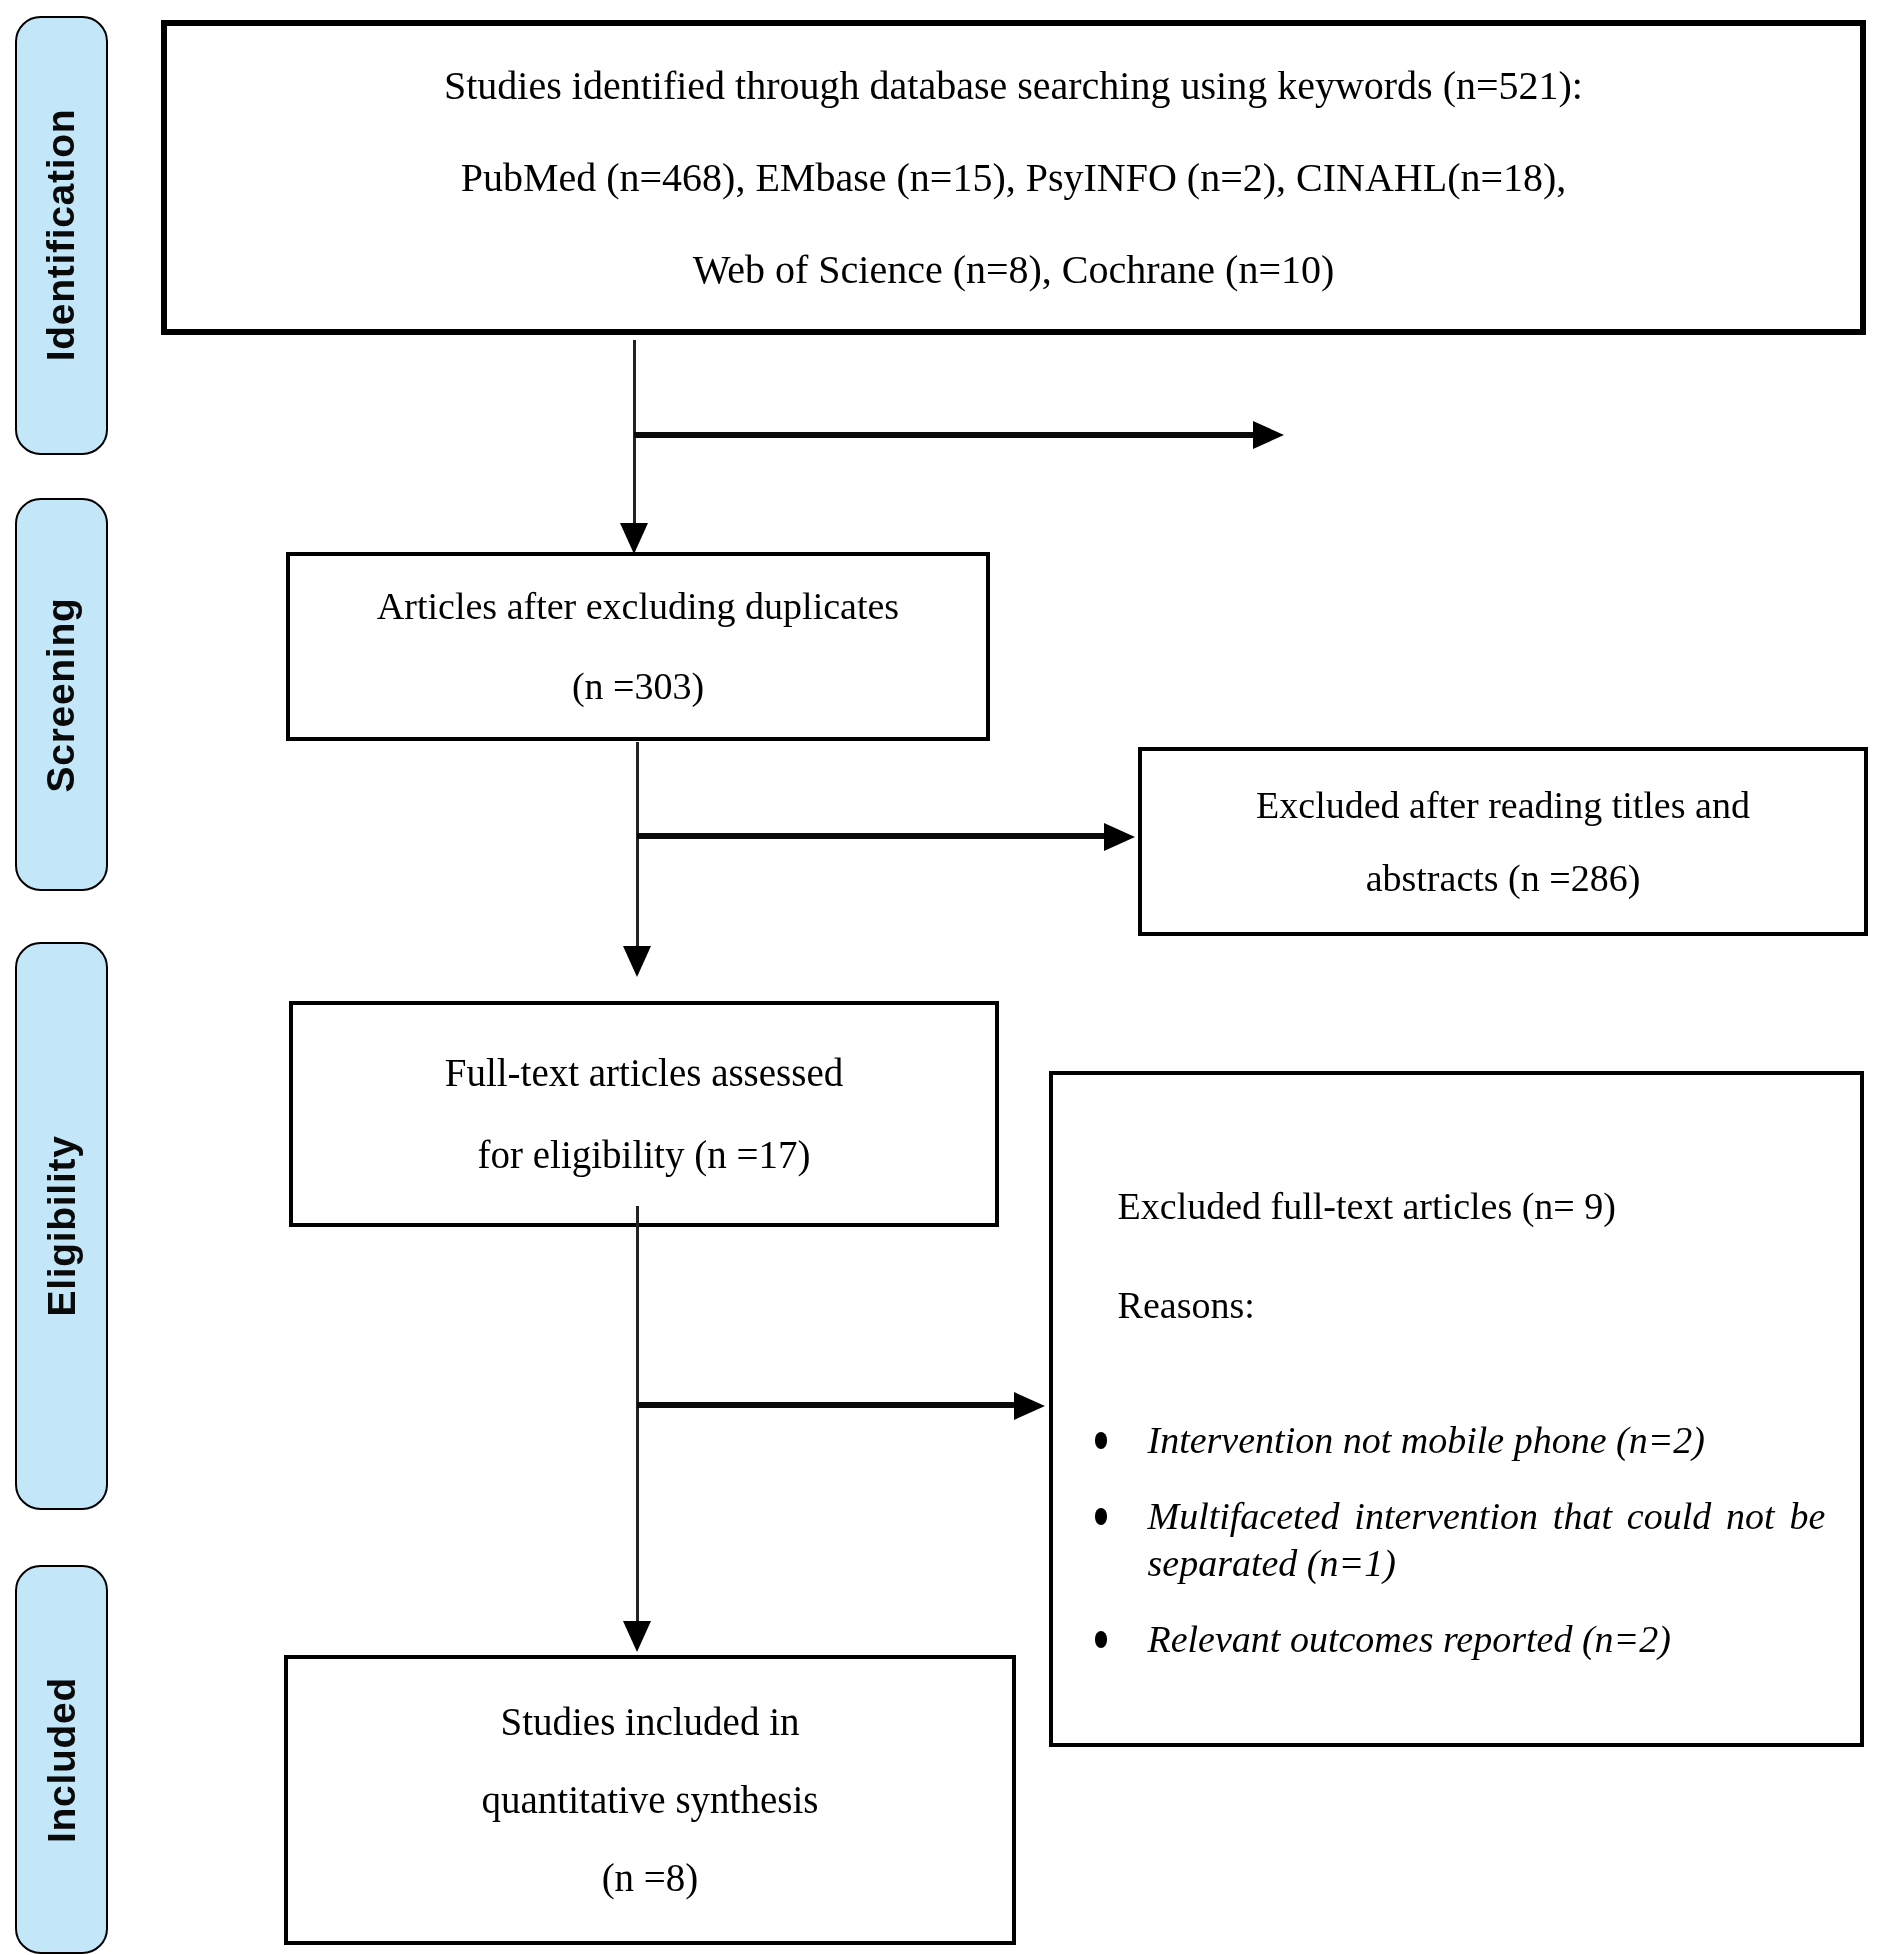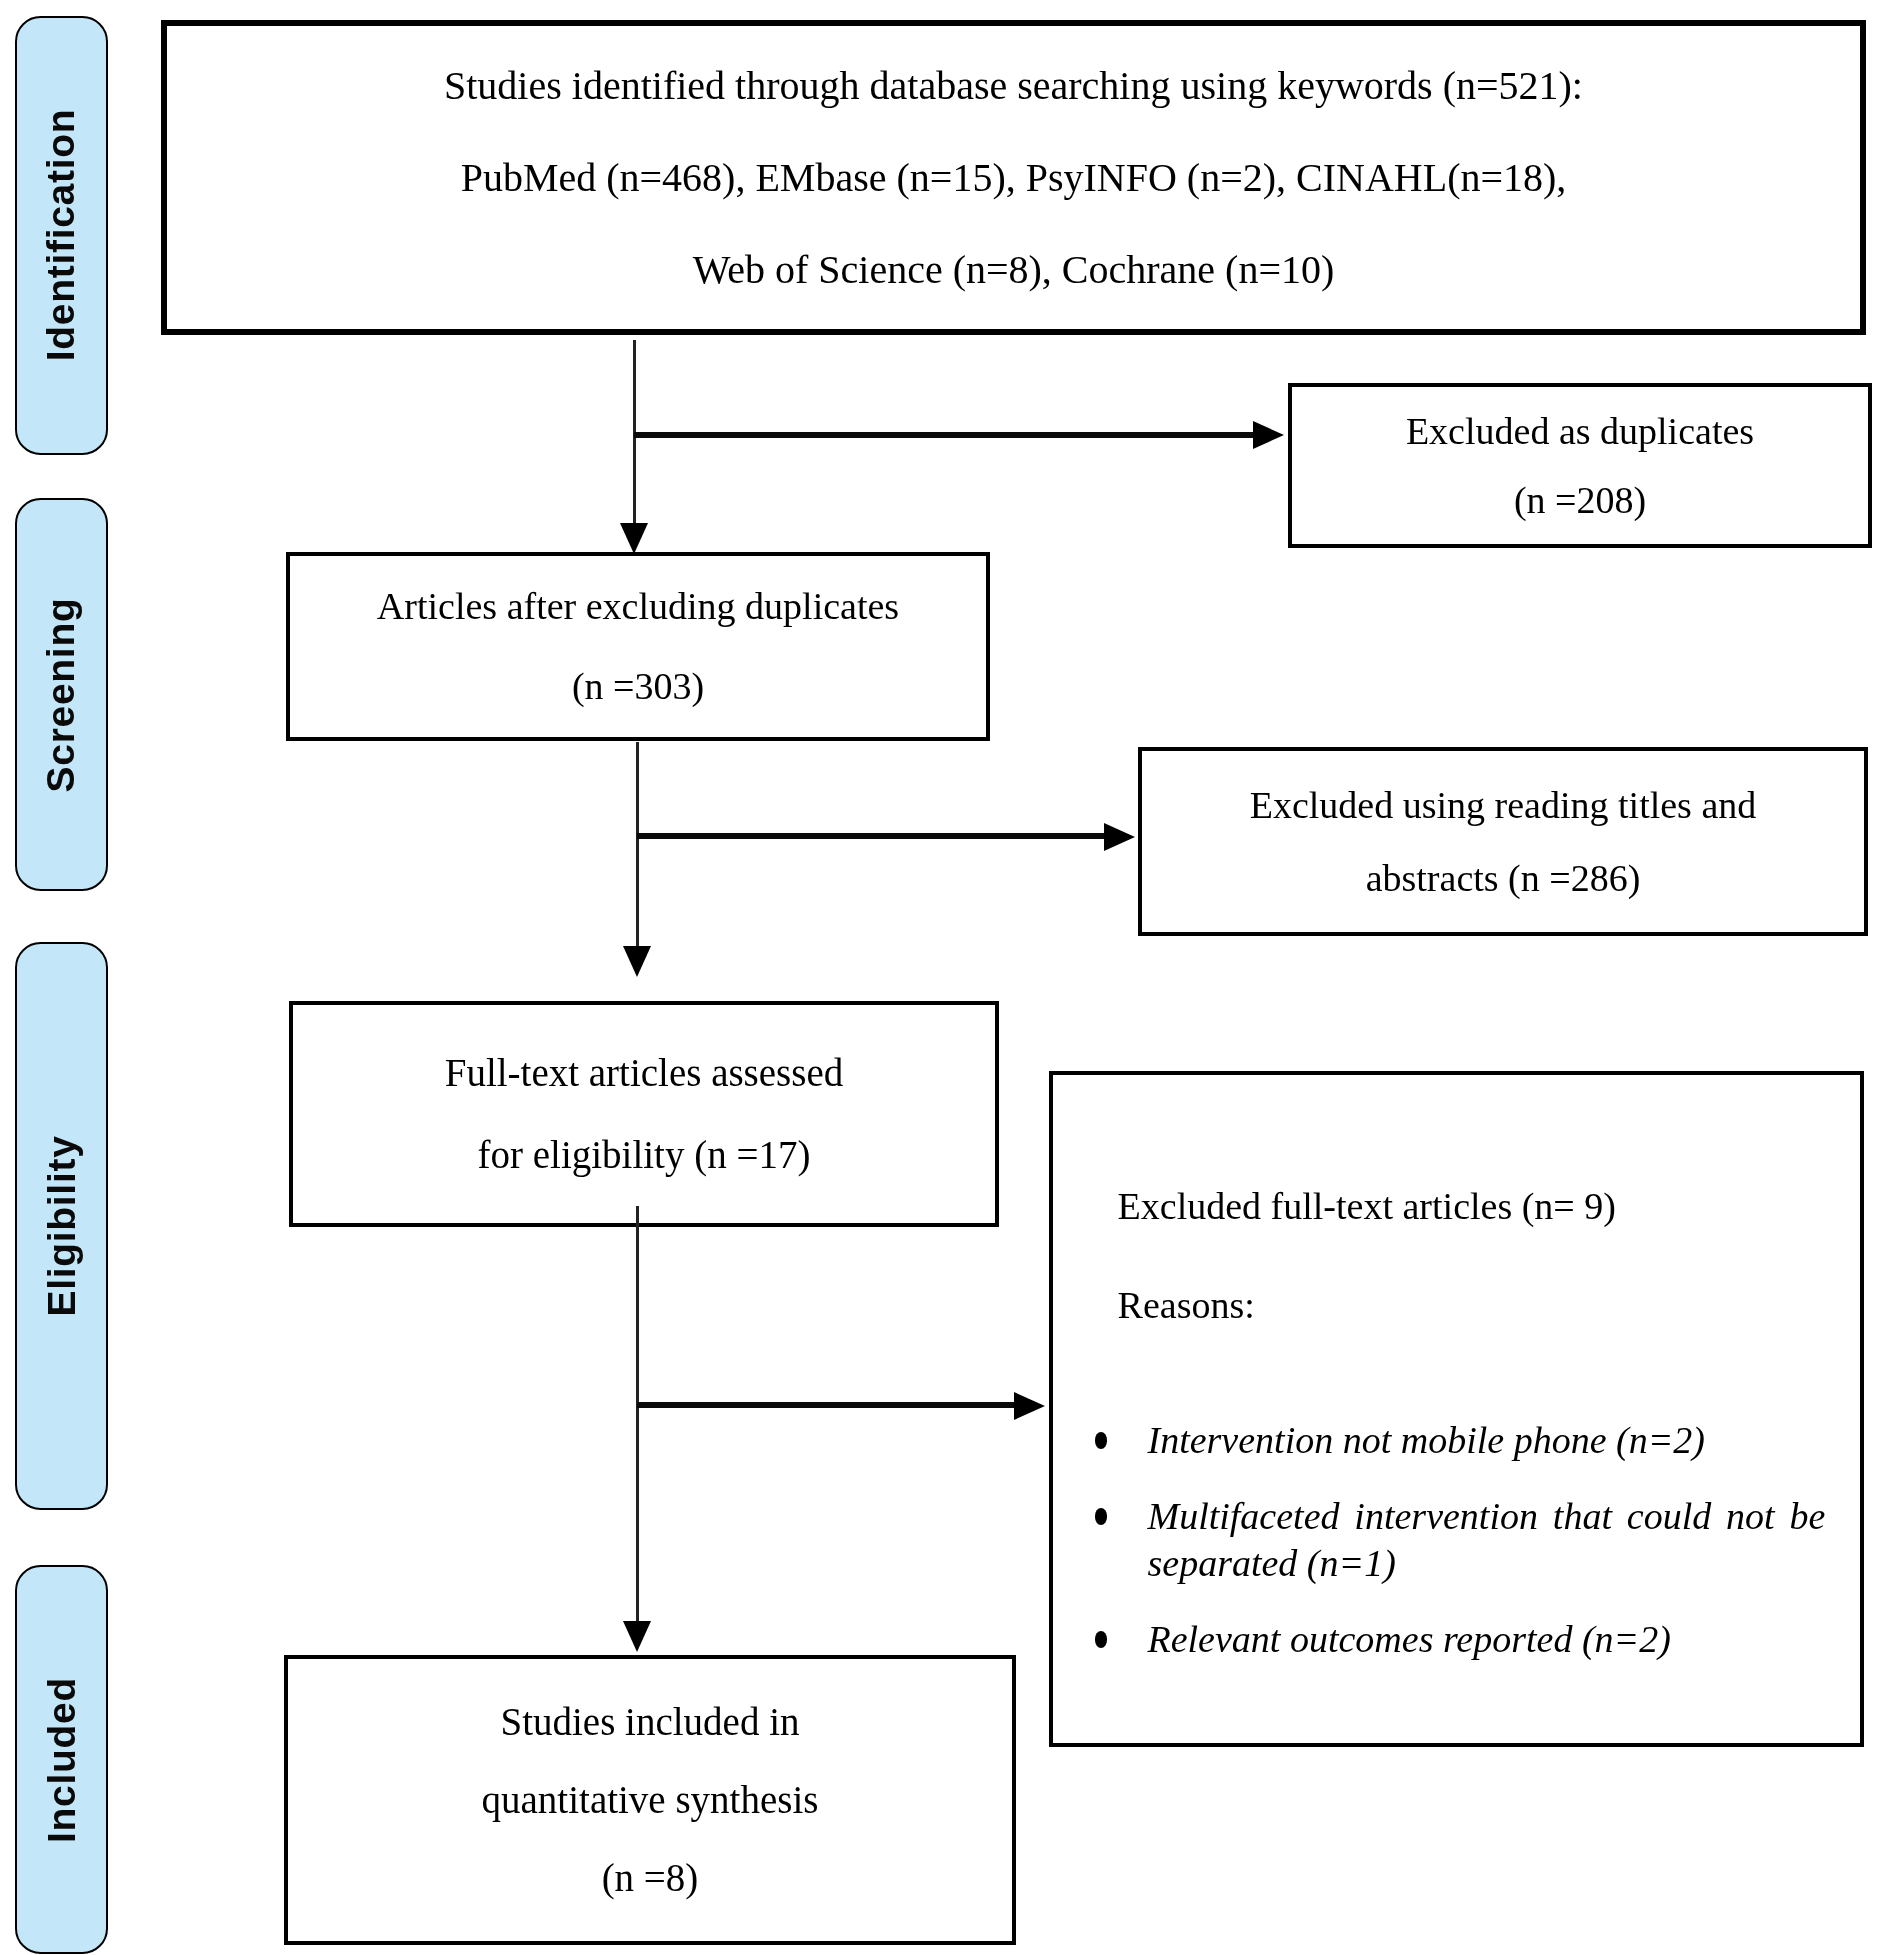--- a/index.html
+++ b/index.html
@@ -136,32 +136,28 @@
   <div class="stage" style="top:1565px; height:389px;">
     <span class="vtext">Included</span>
   </div>
 
   <div class="box" id="box-identified">
     <span class="line">Studies identified through database searching using keywords (n=521):</span>
     <span class="line">PubMed (n=468), EMbase (n=15), PsyINFO (n=2), CINAHL(n=18),</span>
     <span class="line">Web of Science (n=8), Cochrane (n=10)</span>
   </div>
 
-  <div class="box" id="box-excluded-duplicates">
-    <span class="line">Excluded as duplicates</span>
-    <span class="line">(n =208)</span>
-  </div>
 
   <div class="box" id="box-after-duplicates">
     <span class="line">Articles after excluding duplicates</span>
     <span class="line">(n =303)</span>
   </div>
 
   <div class="box" id="box-excluded-titles">
-    <span class="line">Excluded using reading titles and</span>
+    <span class="line">Excluded after reading titles and</span>
     <span class="line">abstracts (n =286)</span>
   </div>
 
   <div class="box" id="box-fulltext">
     <span class="line">Full-text articles assessed</span>
     <span class="line">for eligibility (n =17)</span>
   </div>
 
   <div class="box" id="box-excluded-fulltext">
     <span class="hdr">Excluded full-text articles (n= 9)</span>

